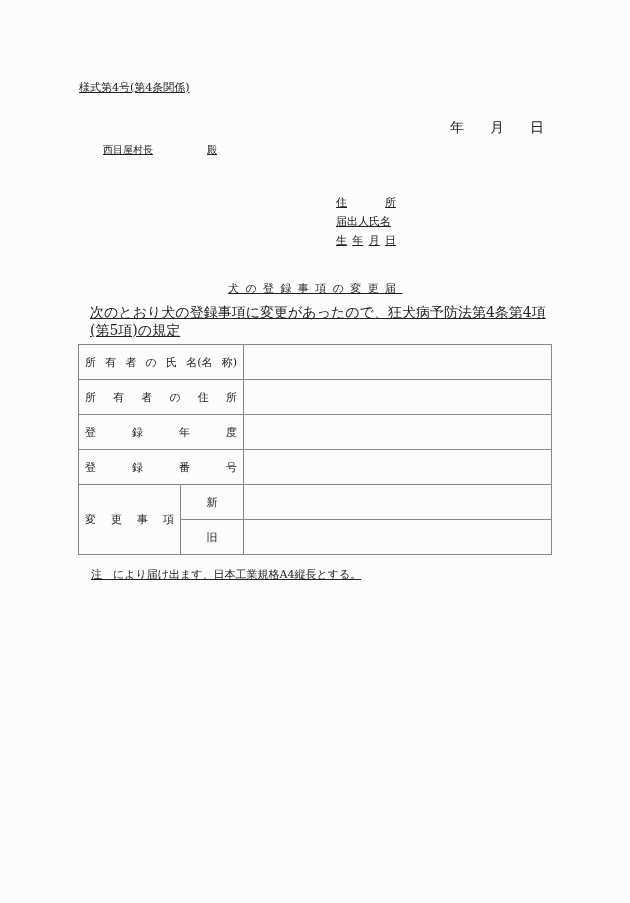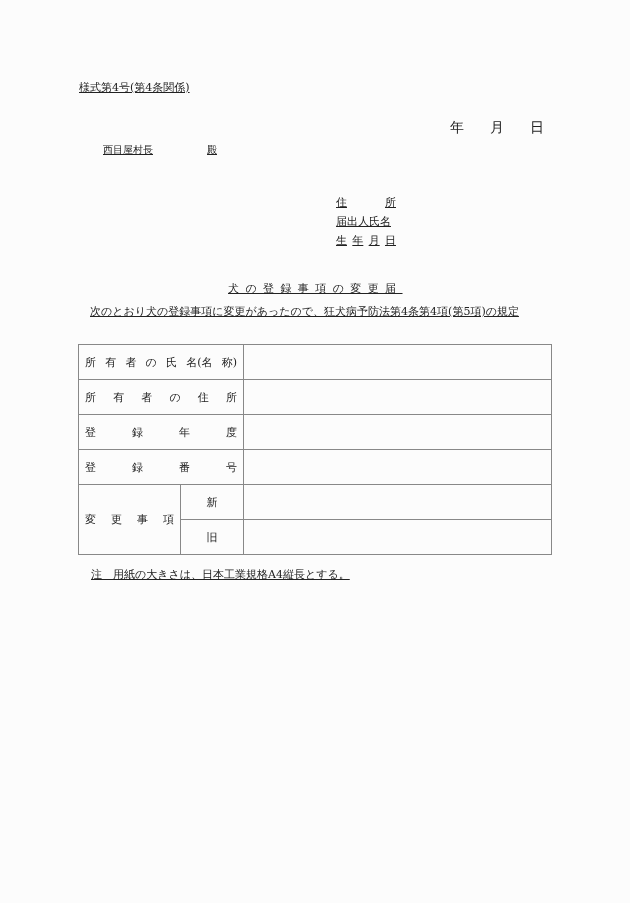--- a/index.html
+++ b/index.html
@@ -9,21 +9,21 @@
   }
   .abs { position:absolute; white-space:nowrap;text-decoration:underline; }
   .form-id { left:79px; top:80px; font-size:11px; }
   .date-line { left:450px; top:119px; font-size:14px; }
   .date-line span { display:inline-block; }
   .addressee { left:103px; top:143px; font-size:10px; }
   .addressee .tono { margin-left:54px; }
   .applicant { left:336px; top:193px; font-size:11px; line-height:19px; }
   .applicant div { width:60px; }
   .title { left:228px; top:281px; font-size:11px; letter-spacing:6.4px; }
-  .body-text { left:79px; top:303px; width:480px; font-size:11px; line-height:18px; white-space:normal; }
+  .body-text { left:79px; top:303px; width:480px; font-size:14px; line-height:18px; white-space:normal; }
   .body-text .indent { padding-left:11px; }
   table.form {
     position:absolute; left:78px; top:344px; width:474px; border-collapse:collapse;
     font-size:11px;
   }
   table.form td { border:1px solid #888; height:34px; padding:0; }
   td.lbl { width:152px; padding:0 6px !important; }
   .justify { display:flex; justify-content:space-between; }
   td.sub { width:57px; text-align:center; }
   td.val { }
@@ -125,13 +125,13 @@
     <td class="sub">新</td>
     <td class="val"></td>
   </tr>
   <tr>
     <td class="sub">旧</td>
     <td class="val"></td>
   </tr>
 </tbody>
   </table>
 
-<div class="abs note">注　用紙の大きさは、日本工業規格A4縦長とする。</div>
+<div class="abs note">注　により届け出ます、日本工業規格A4縦長とする。</div>
 
 </body></html>

